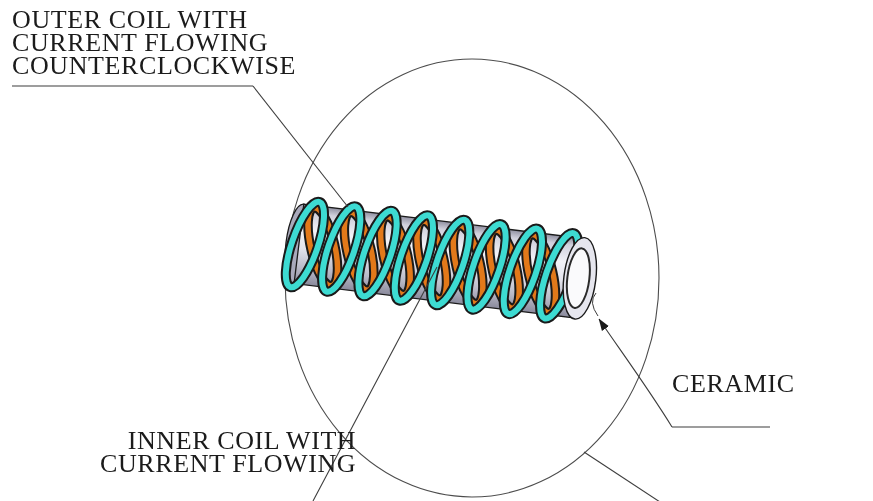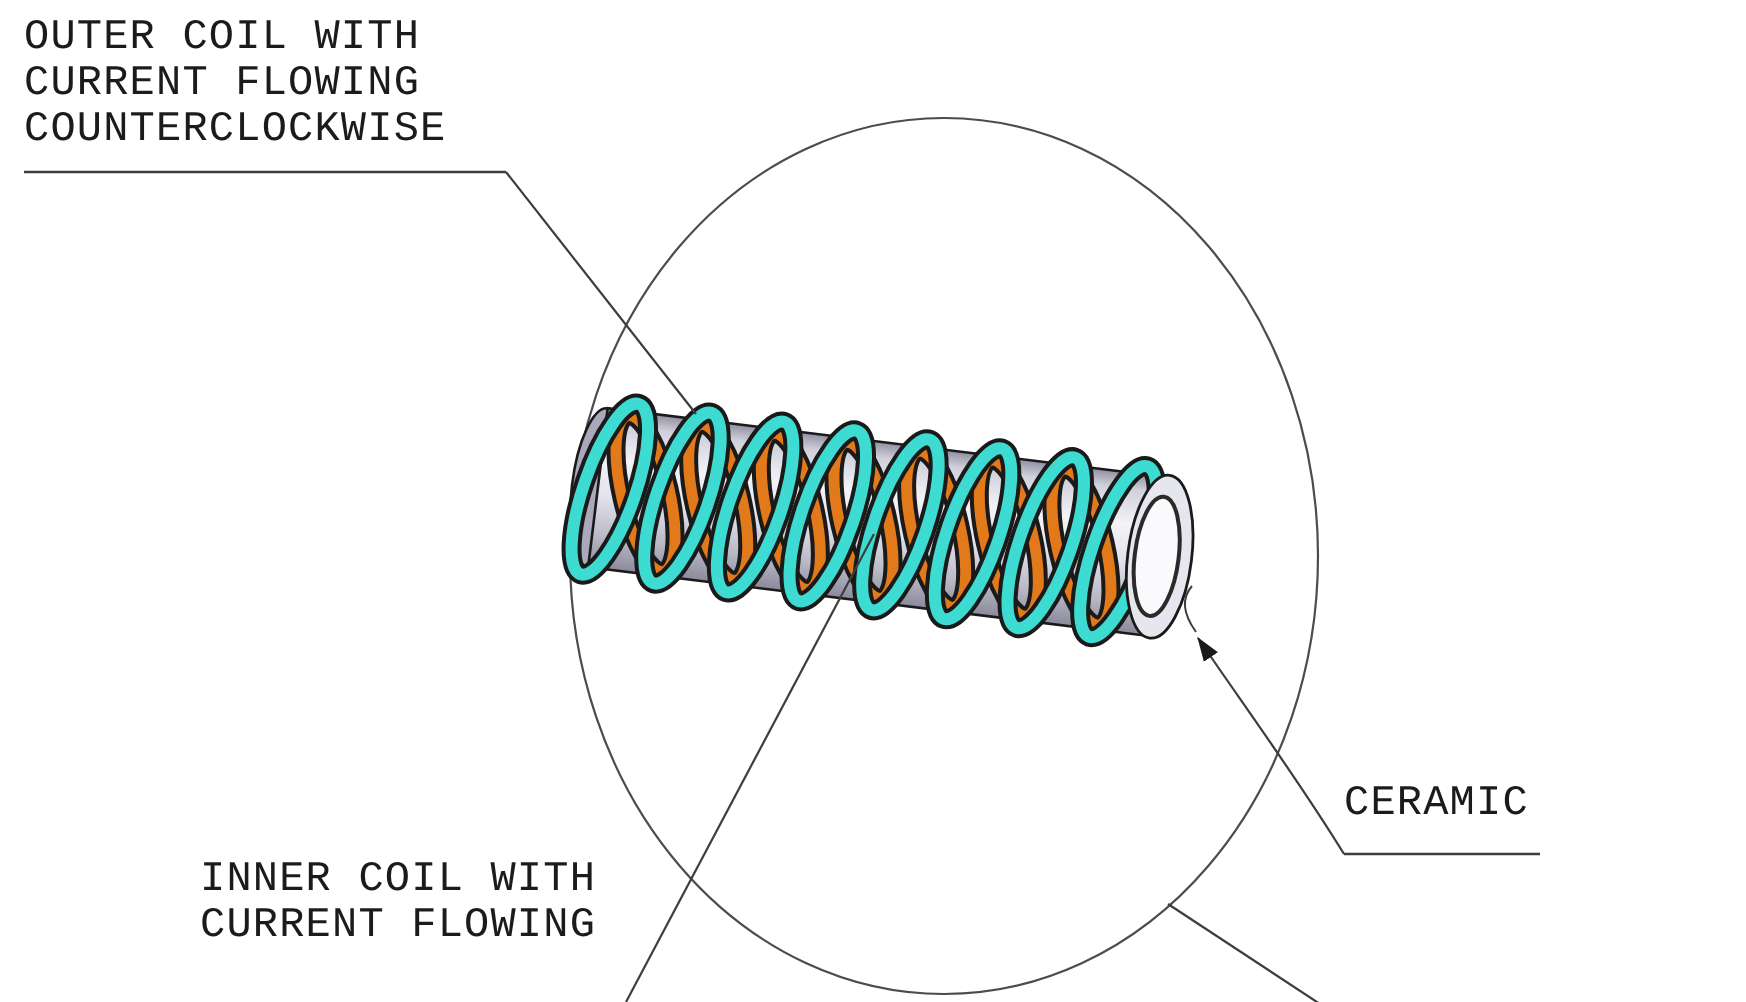--- a/index.html
+++ b/index.html
@@ -6,26 +6,26 @@
   #stage{
     position:relative;
     width:873px;height:501px;
     background:#ffffff;
     overflow:hidden;
     font-family:"Liberation Sans",sans-serif;
   }
   #drawing{position:absolute;left:0;top:0;}
   .label{
     position:absolute;
-    font-size:21px;
+    font-size:26px;
     line-height:23px;
     letter-spacing:.6px;
     color:#1b1b1b;
     white-space:nowrap;
-    font-family:Liberation Mono, monospace;
+    font-family:Liberation Serif, serif;
   }
 </style>
 </head>
 <body>
 
 <div id="stage">
 
   <svg id="drawing" width="873" height="501" viewBox="0 0 873 501">
     <defs>
       <linearGradient id="tubeGrad" x1="0" y1="0" x2="0" y2="1">
@@ -93,22 +93,22 @@
 
     <line x1="584" y1="452" x2="660" y2="502" stroke="#3d3d3d" stroke-width="1.1"></line>
   </svg>
 
   <div class="label" style="left:12px;top:8px;">
     <div>OUTER COIL WITH</div>
     <div>CURRENT FLOWING</div>
     <div>COUNTERCLOCKWISE</div>
   </div>
 
-  <div class="label" style="left:100px;top:429px;">
+  <div class="label" style="left:100px;top:429px;text-align:right;">
     <div>INNER COIL WITH</div>
     <div>CURRENT FLOWING</div>
   </div>
 
-  <div class="label" style="left:672px;top:391px;text-align:right;">
+  <div class="label" style="left:672px;top:372px;text-align:right;">
     <div>CERAMIC</div>
   </div>
 
 </div>
 
 </body></html>

